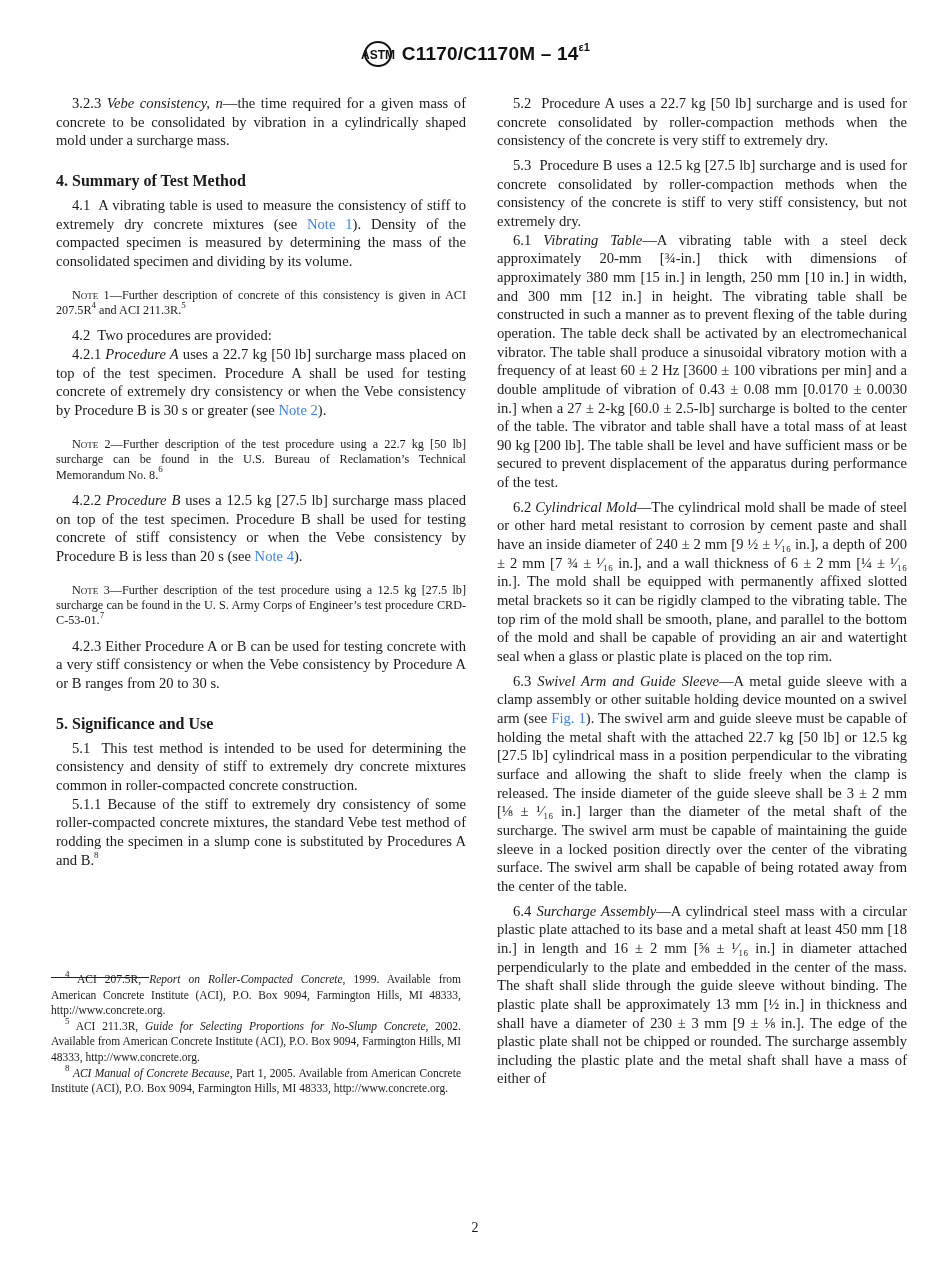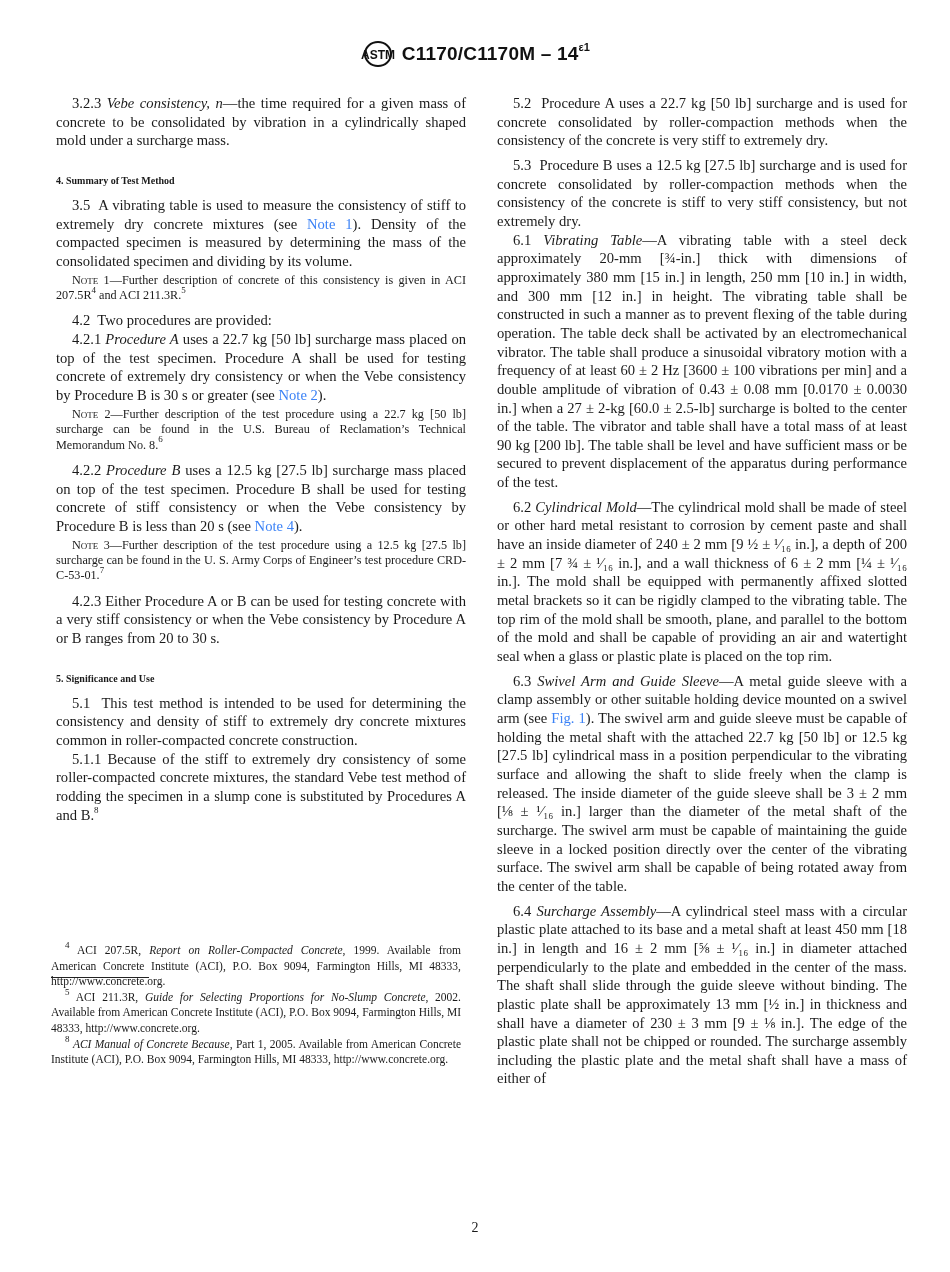--- a/index.html
+++ b/index.html
@@ -7,47 +7,47 @@
       font-family:"Liberation Serif","DejaVu Serif",serif; color:#1a1a1a; }
     .header { position:absolute; top:40px; left:0; width:950px; display:flex; justify-content:center; align-items:center; gap:6px; }
     .logo { width:36px; height:28px; }
     .designation { font-family:"Liberation Sans","DejaVu Sans",sans-serif; font-weight:bold; font-size:19px; color:#111; letter-spacing:0.2px; }
     .designation sup { font-size:11px; position:relative; top:-2px; }
     .col { position:absolute; top:94px; width:410px; font-size:14.6px; line-height:18.65px; text-align:justify; }
     .col.left { left:56px; }
     .col.right { left:489px; width:410px;margin-left:8px; }
     p { margin:0; text-indent:16px; }
     p.gap { margin-top:6px; }
-    h2 { font-size:10px; font-weight:bold; margin:22px 0 6px 0; line-height:18px; }
-    .note { font-size:12.2px; line-height:15.4px; text-indent:16px; margin:2px 0 8px 0; text-align:justify; }
+    h2 { font-size:16px; font-weight:bold; margin:22px 0 6px 0; line-height:18px; }
+    .note { font-size:12.2px; line-height:15.4px; text-indent:16px; margin:17px 0 8px 0; text-align:justify; }
     .sc { font-variant:small-caps; }
     .link { color:#3b82f6; }
     i { font-style:italic; }
     sup.fn { font-size:9px; line-height:0; position:relative; top:-1px; }
     .footrule { position:absolute; left:51px; top:977px; width:98px; border-top:1px solid #222; }
-    .footnotes { position:absolute; left:51px; top:943px; width:410px; font-size:11.5px; line-height:15.6px; text-align:justify; }
+    .footnotes { position:absolute; left:51px; top:972px; width:410px; font-size:11.5px; line-height:15.6px; text-align:justify; }
     .footnotes p { text-indent:14px; }
     .pagenum { position:absolute; top:1220px; left:0; width:950px; text-align:center; font-size:14px; }
   </style>
 </head>
 <body>
 
 <div class="header">
   <svg class="logo" viewBox="0 0 36 28">
     <ellipse cx="18" cy="14" rx="13" ry="12" fill="none" stroke="#111" stroke-width="2"></ellipse>
     <text x="18" y="19" font-size="12" font-weight="bold" text-anchor="middle" font-family="Liberation Sans, sans-serif" fill="#111">ASTM</text>
   </svg>
   <span class="designation"><span>C1170/C1170M – 14</span><sup>ε1</sup></span>
 </div>
 
 <div class="col left">
   <p><span>3.2.3</span> <i>Vebe consistency, n</i><span>—the time required for a given mass of concrete to be consolidated by vibration in a cylindrically shaped mold under a surcharge mass.</span></p>
 
   <h2>4. Summary of Test Method</h2>
-  <p><span>3.5</span>&nbsp; <span>A vibrating table is used to measure the consistency of stiff to extremely dry concrete mixtures (see </span><span class="link">Note 1</span><span>). Density of the compacted specimen is measured by determining the mass of the consolidated specimen and dividing by its volume.</span></p>
+  <p><span>4.1</span>&nbsp; <span>A vibrating table is used to measure the consistency of stiff to extremely dry concrete mixtures (see </span><span class="link">Note 1</span><span>). Density of the compacted specimen is measured by determining the mass of the consolidated specimen and dividing by its volume.</span></p>
   <div class="note"><span class="sc">Note</span> <span>1</span><span>—Further description of concrete of this consistency is given in ACI 207.5R</span><sup class="fn">4</sup><span> and ACI 211.3R.</span><sup class="fn">5</sup></div>
   <p><span>4.2</span>&nbsp; <span>Two procedures are provided:</span></p>
   <p><span>4.2.1</span> <i>Procedure A</i><span> uses a 22.7 kg [50 lb] surcharge mass placed on top of the test specimen. Procedure A shall be used for testing concrete of extremely dry consistency or when the Vebe consistency by Procedure B is 30 s or greater (see </span><span class="link">Note 2</span><span>).</span></p>
   <div class="note"><span class="sc">Note</span> <span>2</span><span>—Further description of the test procedure using a 22.7 kg [50 lb] surcharge can be found in the U.S. Bureau of Reclamation’s Technical Memorandum No. 8.</span><sup class="fn">6</sup></div>
   <p><span>4.2.2</span> <i>Procedure B</i><span> uses a 12.5 kg [27.5 lb] surcharge mass placed on top of the test specimen. Procedure B shall be used for testing concrete of stiff consistency or when the Vebe consistency by Procedure B is less than 20 s (see </span><span class="link">Note 4</span><span>).</span></p>
   <div class="note"><span class="sc">Note</span> <span>3</span><span>—Further description of the test procedure using a 12.5 kg [27.5 lb] surcharge can be found in the U. S. Army Corps of Engineer’s test procedure CRD-C-53-01.</span><sup class="fn">7</sup></div>
   <p><span>4.2.3</span> <span>Either Procedure A or B can be used for testing concrete with a very stiff consistency or when the Vebe consistency by Procedure A or B ranges from 20 to 30 s.</span></p>
 
   <h2>5. Significance and Use</h2>
   <p><span>5.1</span>&nbsp; <span>This test method is intended to be used for determining the consistency and density of stiff to extremely dry concrete mixtures common in roller-compacted concrete construction.</span></p>

